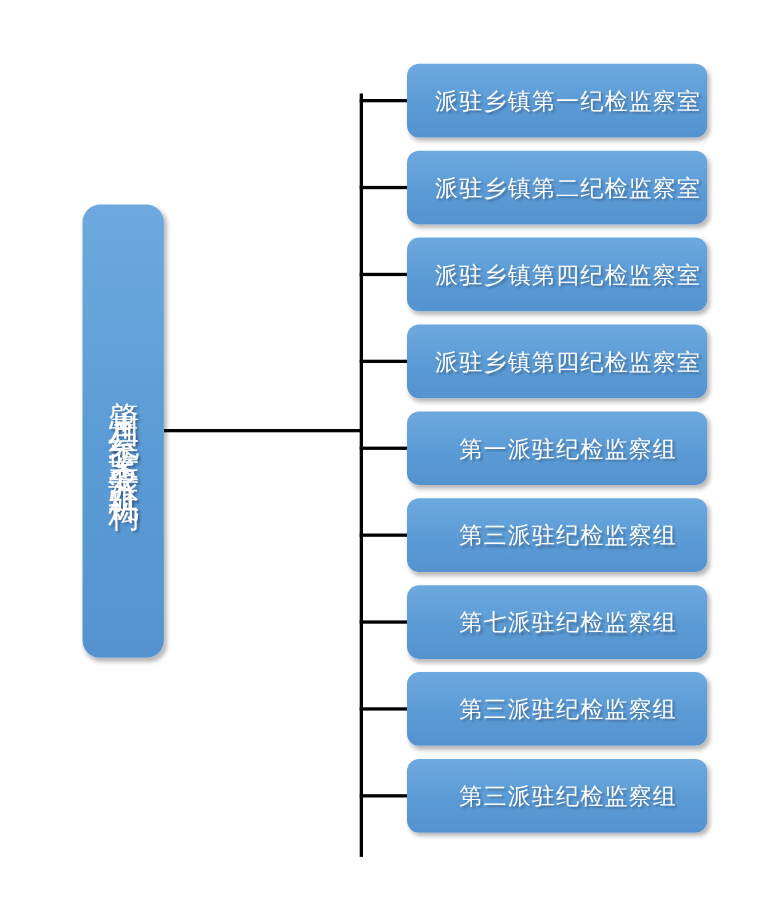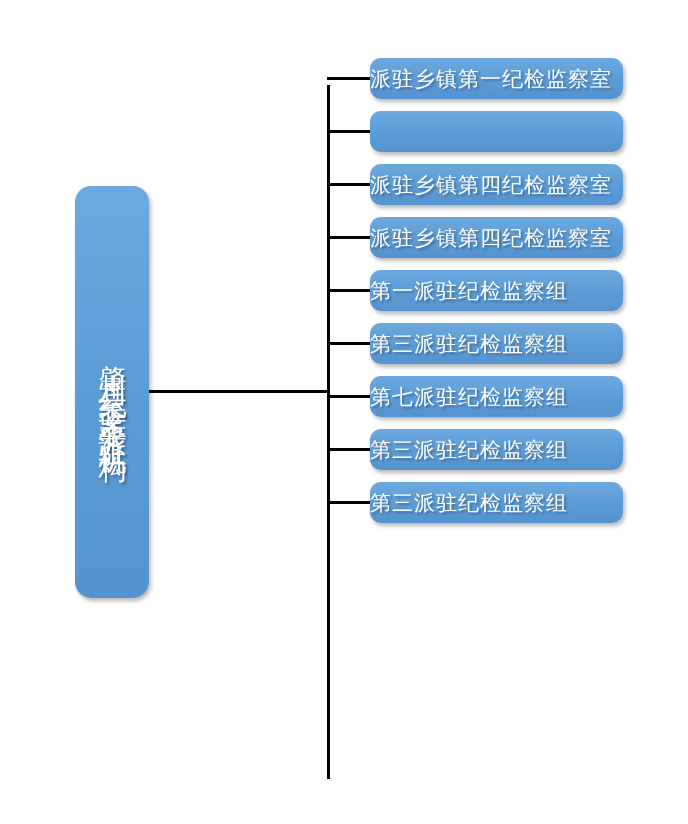--- a/index.html
+++ b/index.html
@@ -61,26 +61,28 @@
     position: absolute;
     left: 370px;
     top: 58px;
     display: flex;
     flex-direction: column;
     gap: 12px;
   }
   .node {
     position: relative;
     width: 253px;
-    height: 41px;
+    height: 67px;
     border-radius: 11px;
     background: linear-gradient(180deg, #6ca9df 0%, #5b9bd5 55%, #5493cf 100%);
     box-shadow: 2px 3px 4px rgba(0, 0, 0, 0.28);
     display: flex;
     align-items: center;
+    justify-content: center;
+    padding-left: 20px;
   }
   .node-label {
     color: #ffffff;
     font-size: 21px;
     letter-spacing: 1px;
     text-shadow: 2px 2px 2px rgba(40, 60, 90, 0.45);
     white-space: nowrap;
   }
   .stub {
     position: absolute;
@@ -104,20 +106,21 @@
     <span class="root-label">肇州县纪委监委派驻机构</span>
   </div>
 
   <div class="nodes">
     <div class="node">
       <div class="stub"></div>
       <span class="node-label">派驻乡镇第一纪检监察室</span>
     </div>
     <div class="node">
       <div class="stub"></div>
+      <span class="node-label">派驻乡镇第二纪检监察室</span>
     </div>
     <div class="node">
       <div class="stub"></div>
       <span class="node-label">派驻乡镇第四纪检监察室</span>
     </div>
     <div class="node">
       <div class="stub"></div>
       <span class="node-label">派驻乡镇第四纪检监察室</span>
     </div>
     <div class="node">

